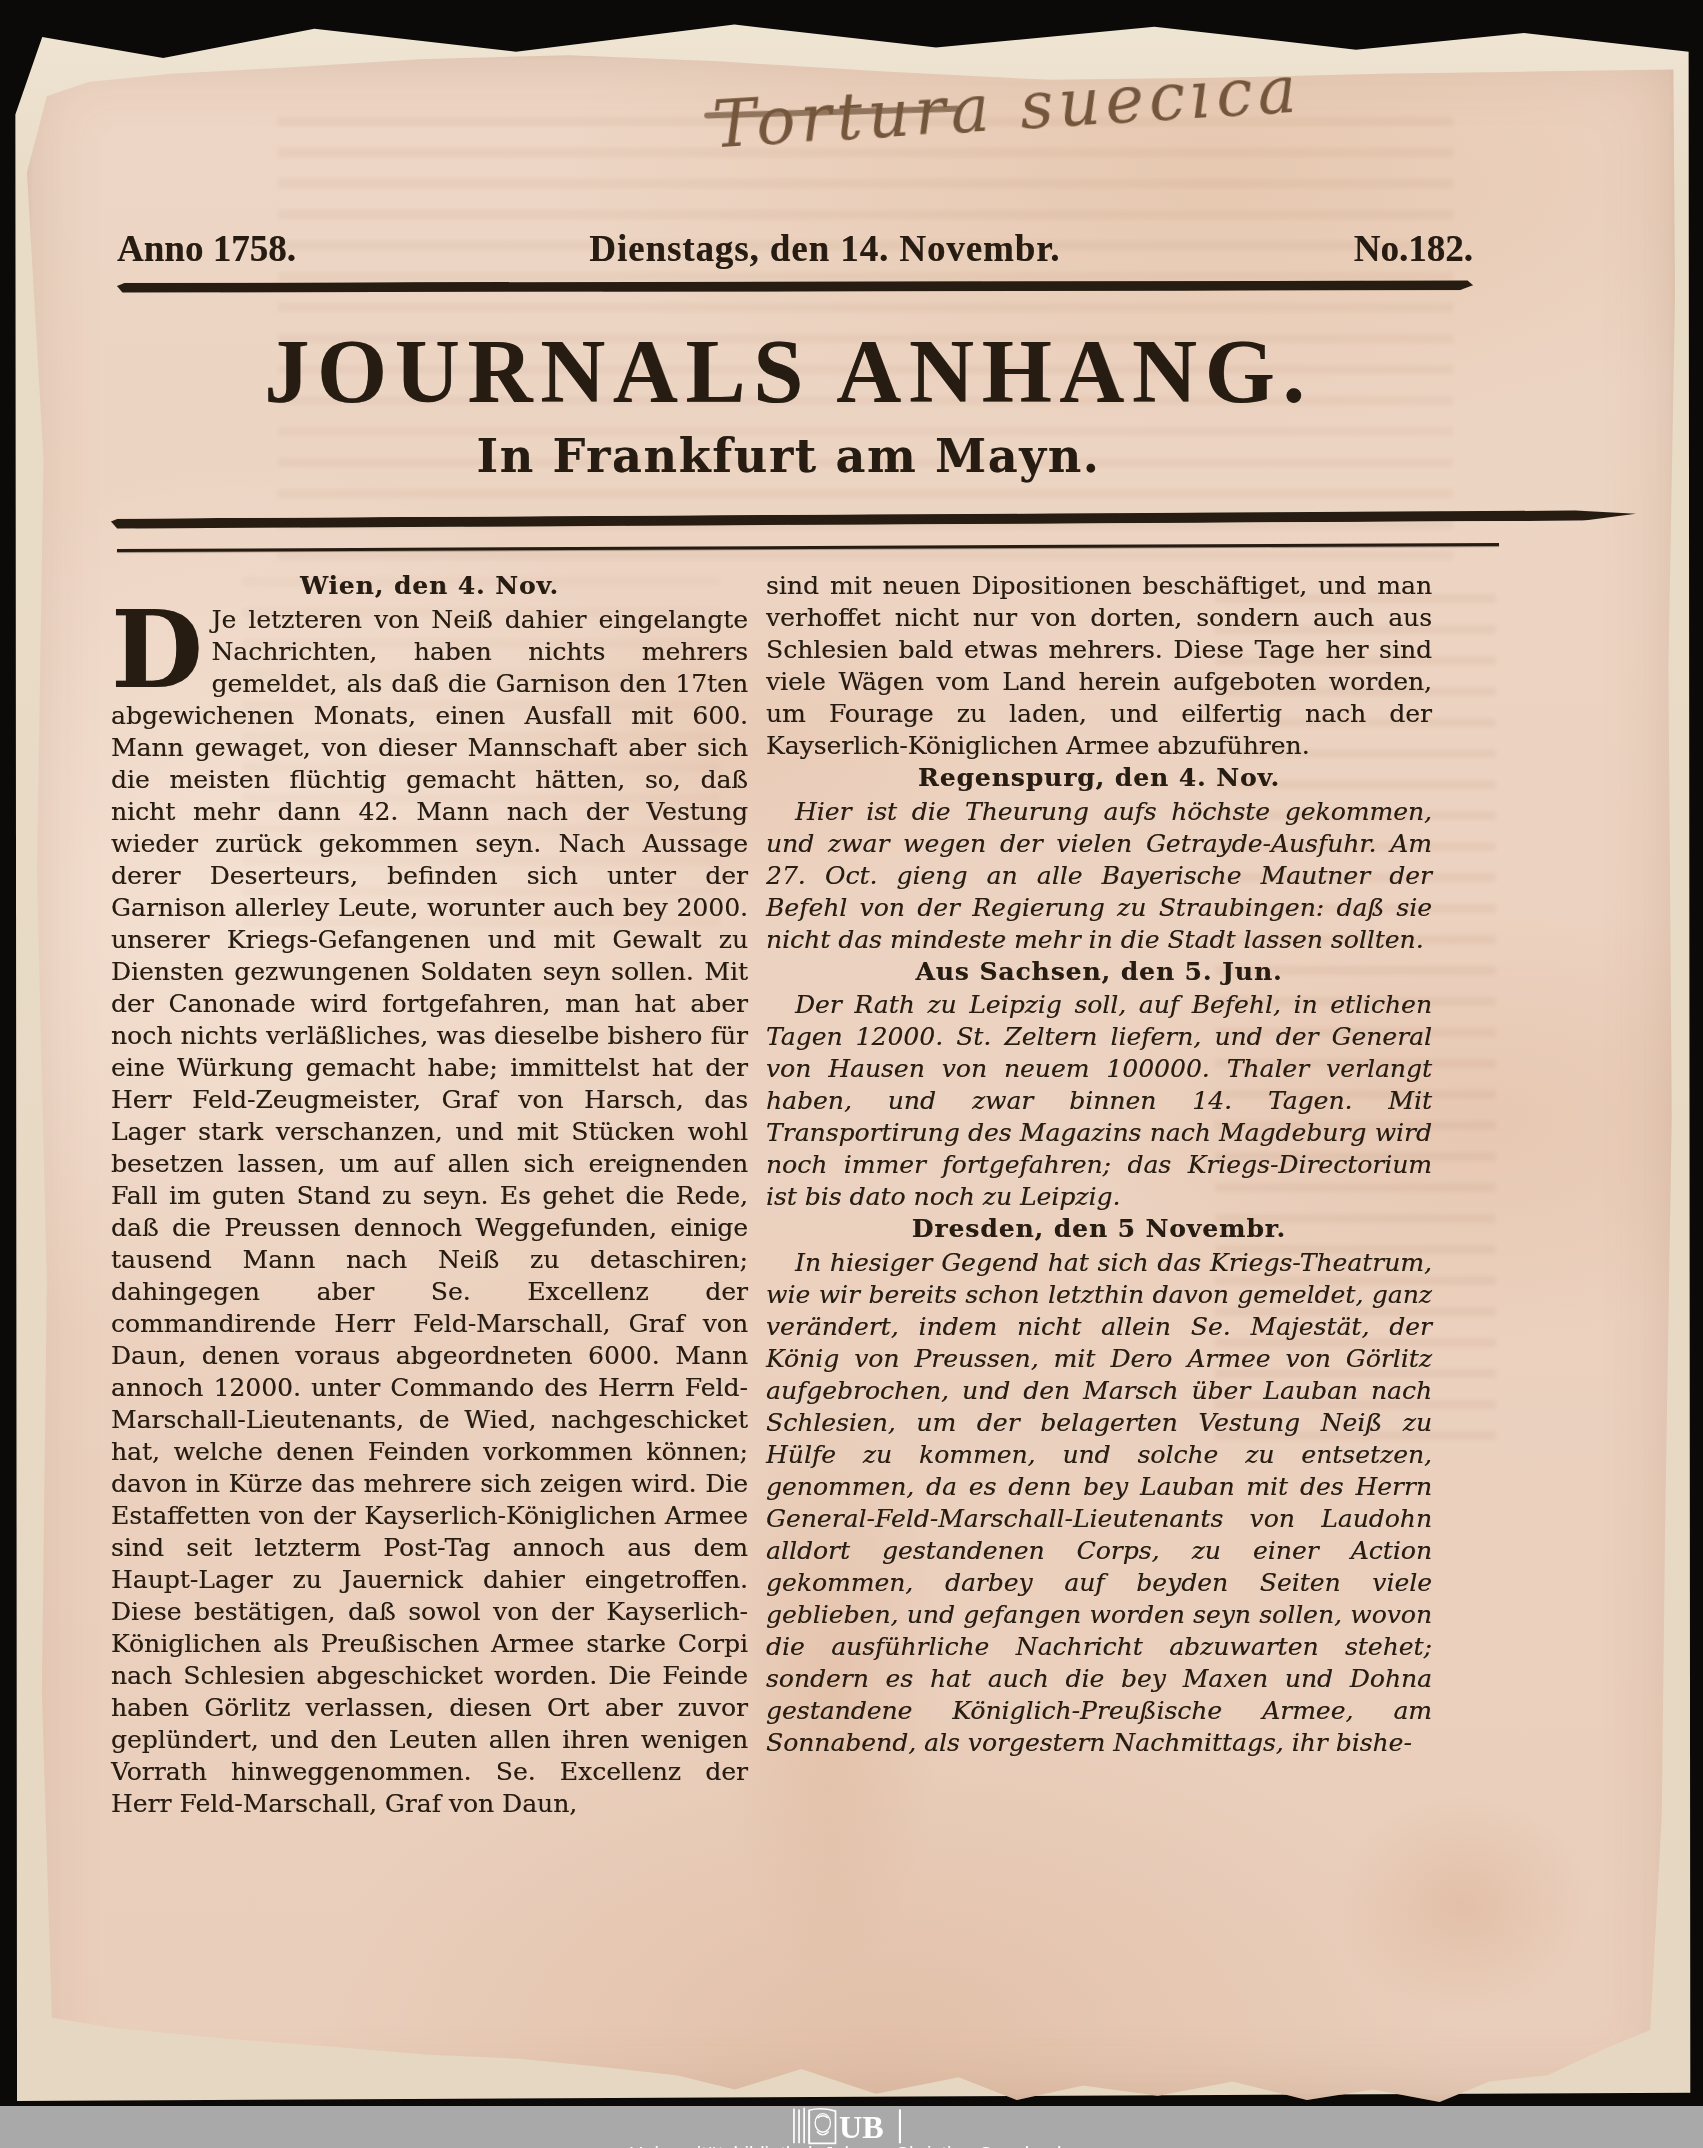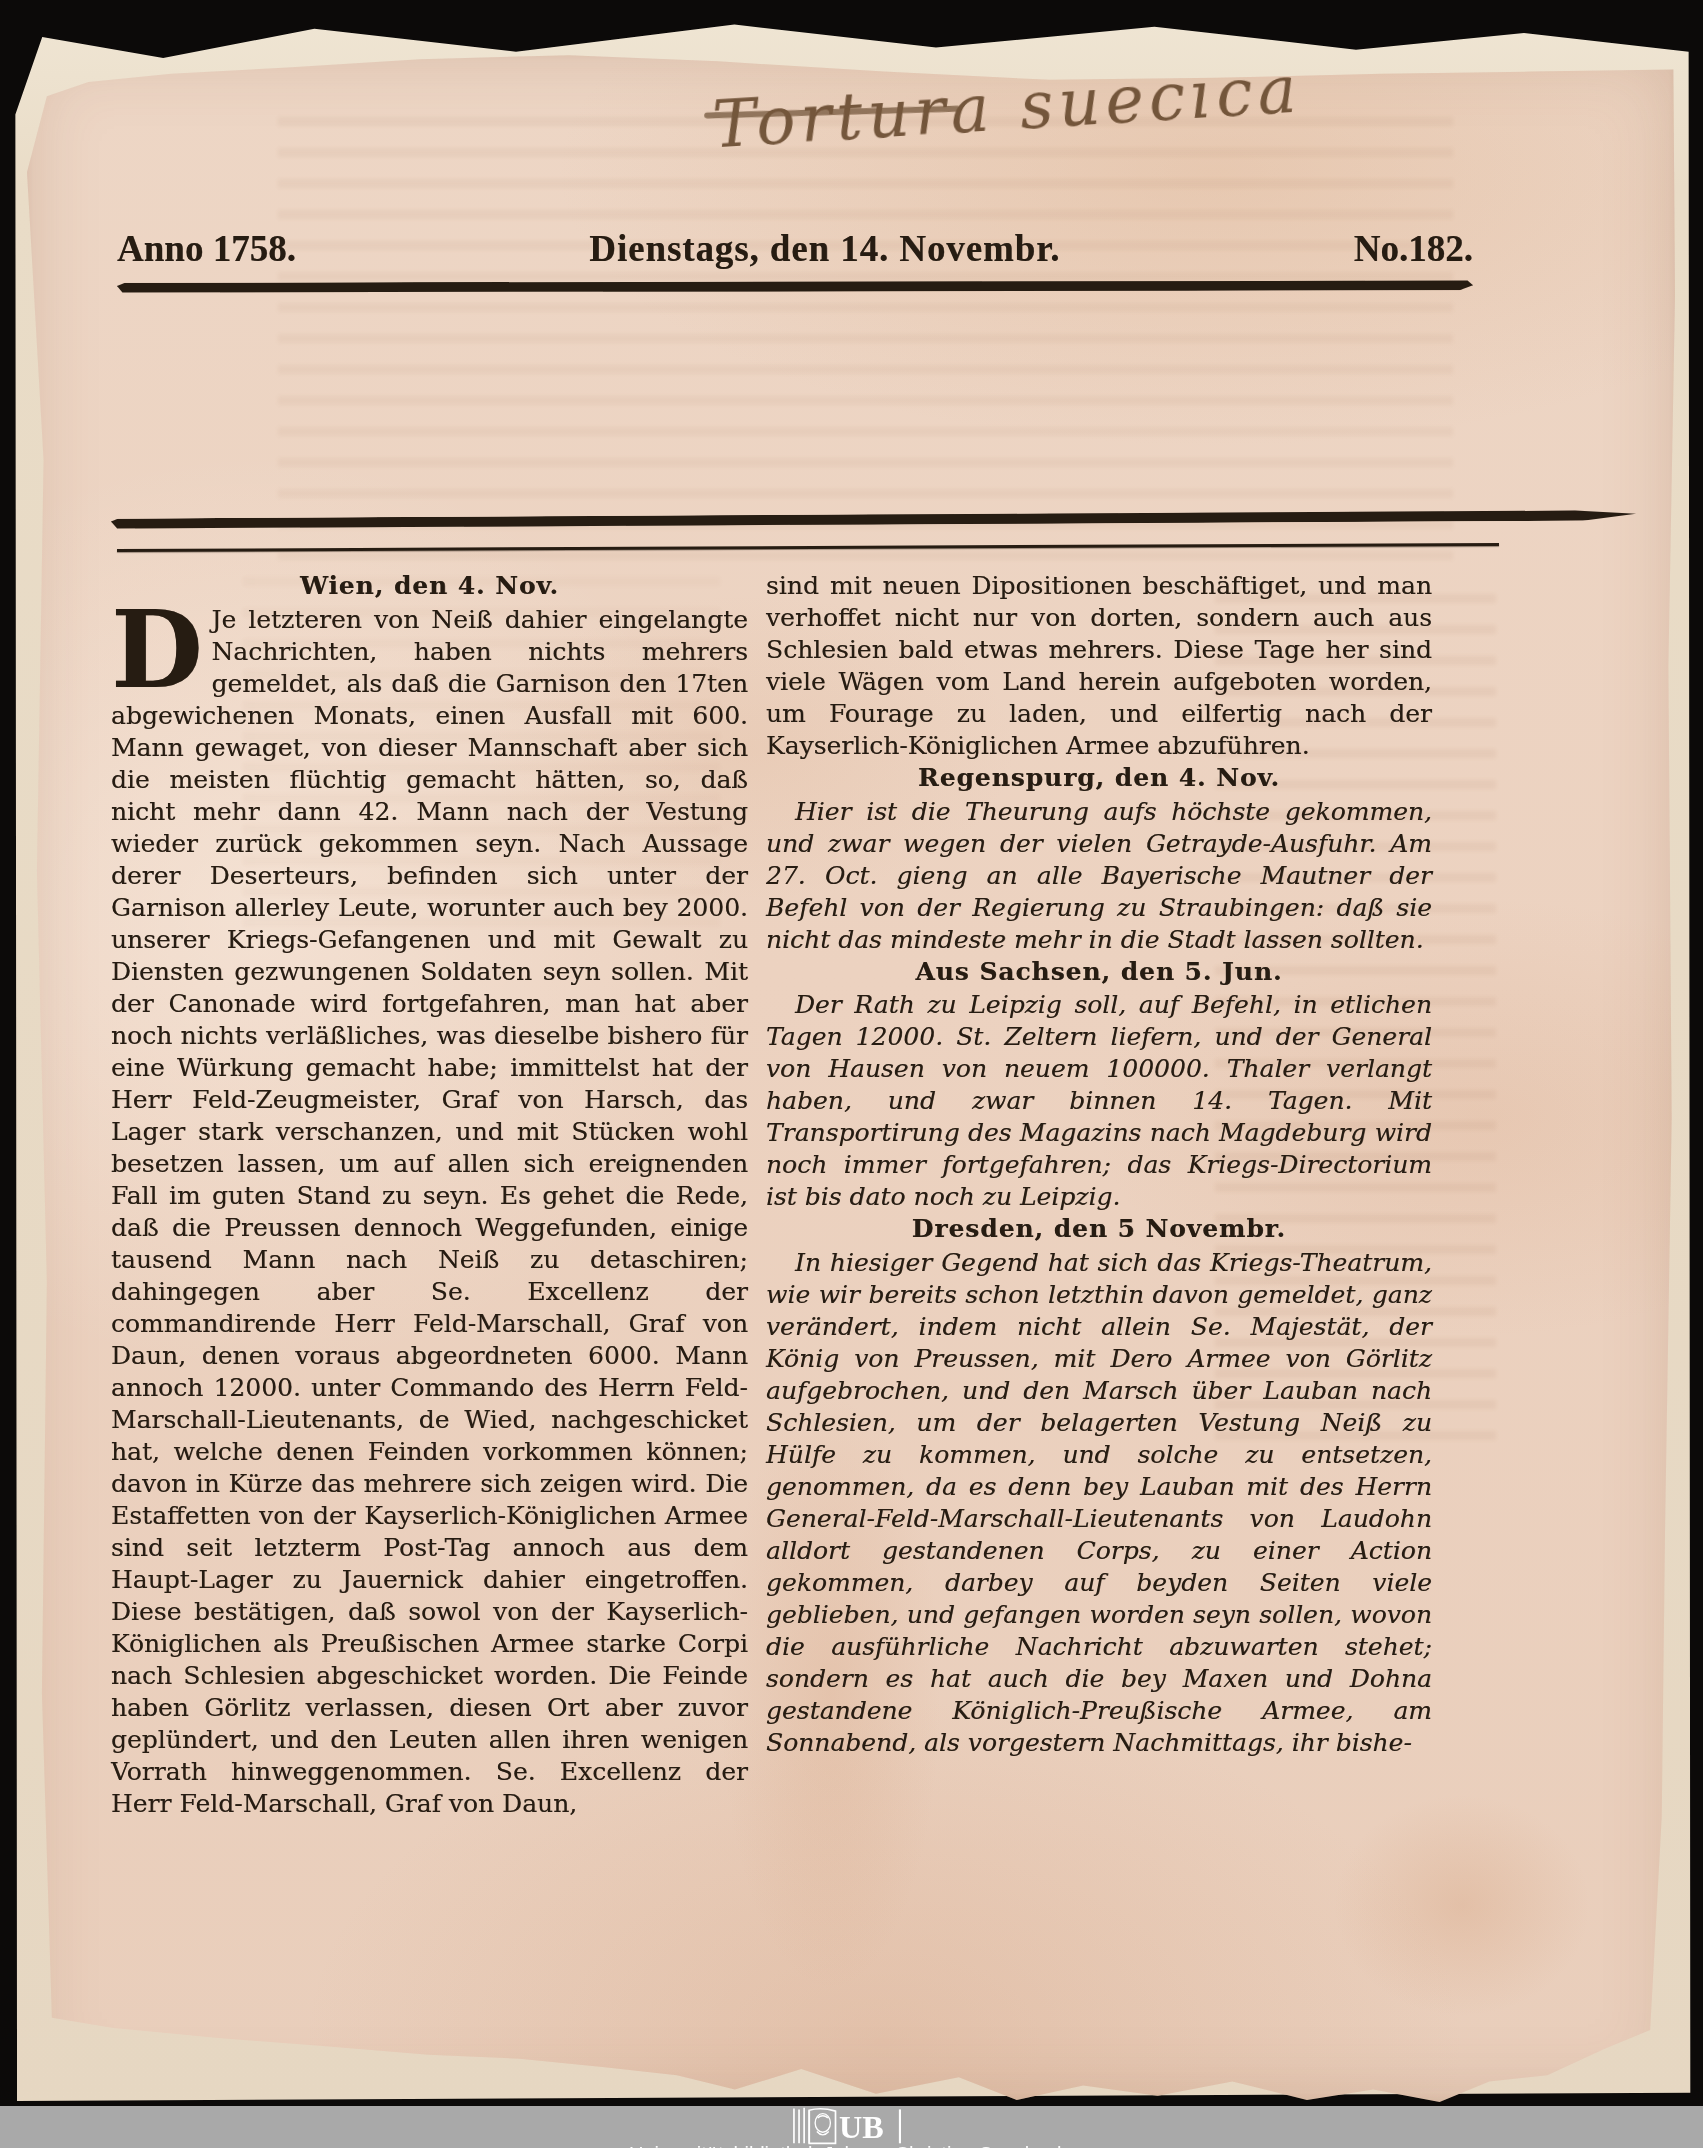--- a/index.html
+++ b/index.html
@@ -99,20 +99,24 @@
       <span data-interactable="false">Tortura suecica</span>
     </div>
 
     <div class="issue-line ink" data-interactable="false">
       <span data-interactable="false">Anno 1758.</span>
       <span class="date" data-interactable="false">Dienstags, den 14. Novembr.</span>
       <span data-interactable="false">No.182.</span>
     </div>
     <div class="rule r1" data-interactable="false"></div>
 
+    <div class="title-wrap" data-interactable="false">
+      <div class="np-title ink" data-interactable="false">JOURNALS ANHANG.</div>
+      <div class="np-subtitle ink" data-interactable="false">In Frankfurt am Mayn.</div>
+    </div>
     <div class="rule r2" data-interactable="false"></div>
     <div class="rule r3" data-interactable="false"></div>
 
     <div class="columns" data-interactable="false">
 
       <div class="col left ink" data-interactable="false">
         <div class="col-heading" data-interactable="false">Wien, den 4. Nov.</div>
         <p data-interactable="false"><span class="dropcap" data-interactable="false">D</span><span data-interactable="false">Je letzteren von Neiß dahier eingelangte Nachrichten, haben nichts mehrers gemeldet, als daß die Garnison den 17ten abgewichenen Monats, einen Ausfall mit 600. Mann gewaget, von dieser Mannschaft aber sich die meisten flüchtig gemacht hätten, so, daß nicht mehr dann 42. Mann nach der Vestung wieder zurück gekommen seyn. Nach Aussage derer Deserteurs, befinden sich unter der Garnison allerley Leute, worunter auch bey 2000. unserer Kriegs-Gefangenen und mit Gewalt zu Diensten gezwungenen Soldaten seyn sollen. Mit der Canonade wird fortgefahren, man hat aber noch nichts verläßliches, was dieselbe bishero für eine Würkung gemacht habe; immittelst hat der Herr Feld-Zeugmeister, Graf von Harsch, das Lager stark verschanzen, und mit Stücken wohl besetzen lassen, um auf allen sich ereignenden Fall im guten Stand zu seyn. Es gehet die Rede, daß die Preussen dennoch Weggefunden, einige tausend Mann nach Neiß zu detaschiren; dahingegen aber Se. Excellenz der commandirende Herr Feld-Marschall, Graf von Daun, denen voraus abgeordneten 6000. Mann annoch 12000. unter Commando des Herrn Feld-Marschall-Lieutenants, de Wied, nachgeschicket hat, welche denen Feinden vorkommen können; davon in Kürze das mehrere sich zeigen wird. Die Estaffetten von der Kayserlich-Königlichen Armee sind seit letzterm Post-Tag annoch aus dem Haupt-Lager zu Jauernick dahier eingetroffen. Diese bestätigen, daß sowol von der Kayserlich-Königlichen als Preußischen Armee starke Corpi nach Schlesien abgeschicket worden. Die Feinde haben Görlitz verlassen, diesen Ort aber zuvor geplündert, und den Leuten allen ihren wenigen Vorrath hinweggenommen. Se. Excellenz der Herr Feld-Marschall, Graf von Daun,</span></p>
       </div>
 

